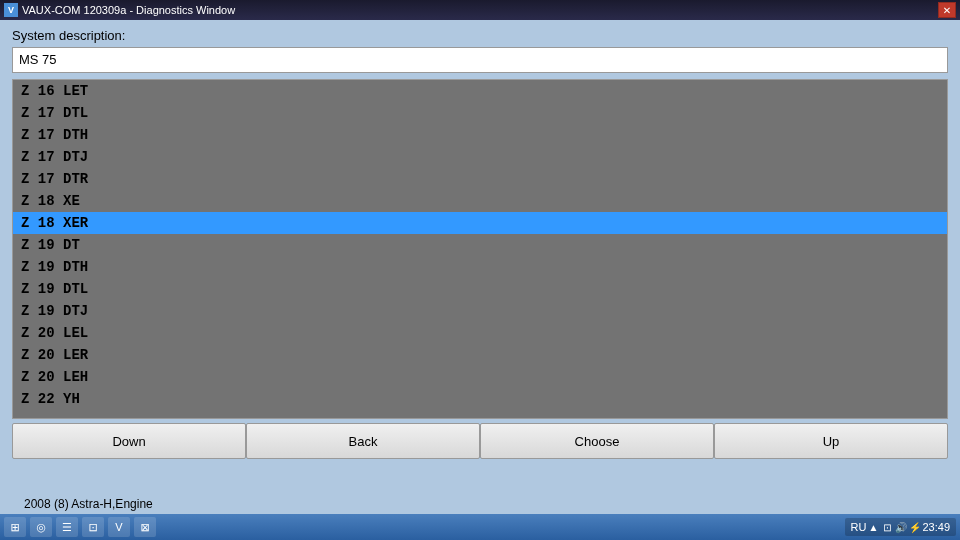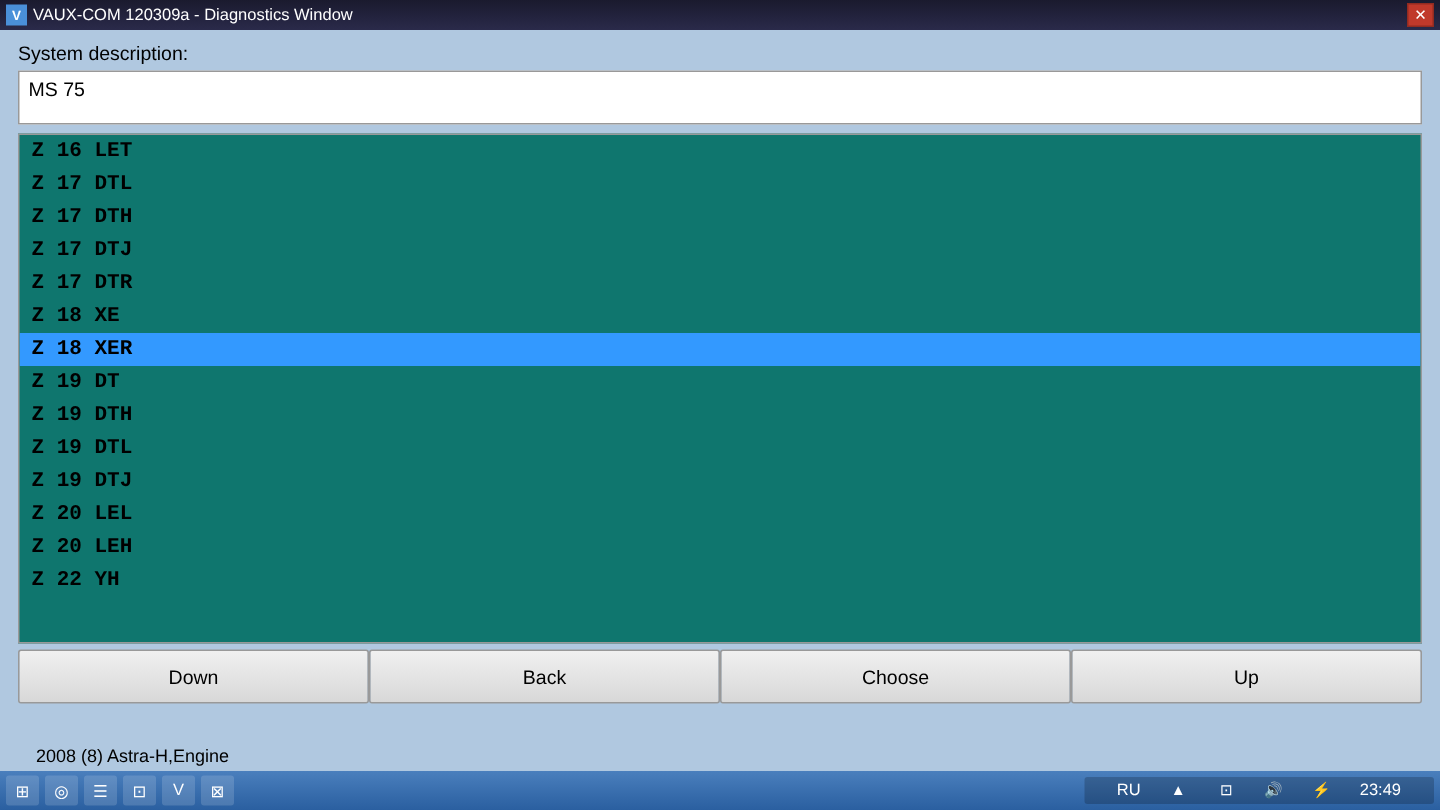--- a/index.html
+++ b/index.html
@@ -67,28 +67,28 @@
     }
 
     #system-desc-value {
       width: 100%;
       background: white;
       border: 1px solid #999;
       padding: 4px 6px;
       font-size: 13px;
       color: #000;
       margin-bottom: 6px;
-      height: 36px;
+      height: 26px;
     }
 
     
     #list-container {
       width: 100%;
       height: 340px;
-      background: #0f766e;
+      background: #737373;
       border: 1px solid #999;
       overflow-y: scroll;
       overflow-x: hidden;
     }
 
     .list-item {
       padding: 3px 8px;
       font-family: 'Courier New', Courier, monospace;
       font-size: 14px;
       font-weight: bold;
@@ -187,23 +187,23 @@
       display: flex;
       align-items: center;
       gap: 6px;
       color: white;
       font-size: 11px;
     }
 
     #taskbar-tray {
       display: flex;
       align-items: center;
-      gap: 18px;
+      gap: 0;
       background: rgba(0,0,0,0.2);
-      padding: 2px 22px;
+      padding: 2px 6px;
       border-radius: 2px;
     }
 
     #taskbar-clock {
       color: white;
       font-size: 11px;
     }
 
     .tray-icon {
       width: 14px;
@@ -236,20 +236,21 @@
       <div class="list-item">Z  17  DTH</div>
       <div class="list-item">Z  17  DTJ</div>
       <div class="list-item">Z  17  DTR</div>
       <div class="list-item">Z  18  XE</div>
       <div class="list-item selected">Z  18  XER</div>
       <div class="list-item">Z  19  DT</div>
       <div class="list-item">Z  19  DTH</div>
       <div class="list-item">Z  19  DTL</div>
       <div class="list-item">Z  19  DTJ</div>
       <div class="list-item">Z  20  LEL</div>
+      <div class="list-item">Z  20  LER</div>
       <div class="list-item">Z  20  LEH</div>
       <div class="list-item">Z  22  YH</div>
     </div>
 
   <div id="button-row">
     <button class="action-btn">Down</button>
     <button class="action-btn">Back</button>
     <button class="action-btn">Choose</button>
     <button class="action-btn">Up</button>
   </div>

